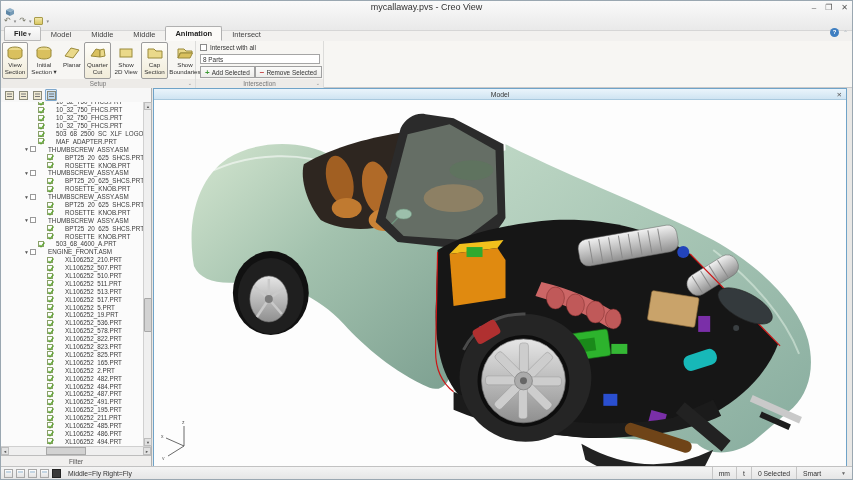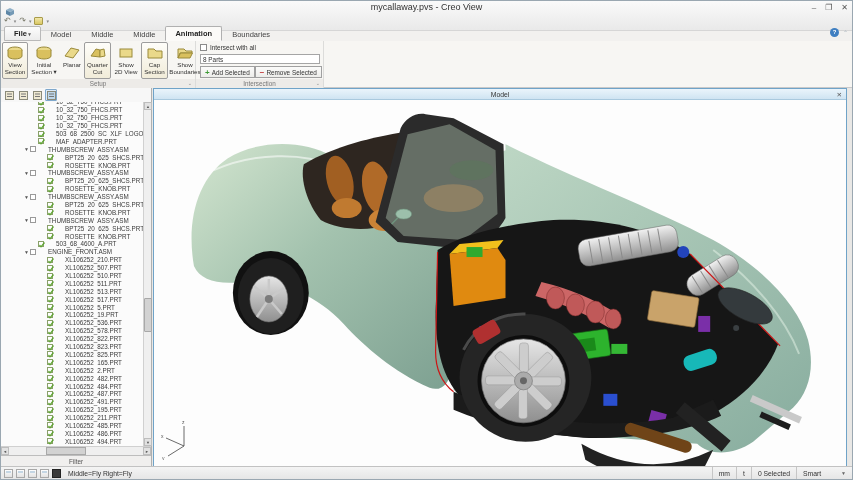--- a/index.html
+++ b/index.html
@@ -140,21 +140,21 @@
     <span class="qat-yellow"></span>
     <span class="qat-caret">▾</span>
   </div>
 
   <div id="tabrow">
       <div class="tab file">File<span class="caret"> ▾</span></div>
       <div class="tab">Model</div>
       <div class="tab">Middle</div>
       <div class="tab">Middle</div>
       <div class="tab active">Animation</div>
-      <div class="tab">Boundaries</div>
+      <div class="tab">Intersect</div>
     </div>
   <div id="tab-right">
     <span id="help-btn">?</span>
     <span id="ribbon-collapse">⌃</span>
   </div>
 
   <div id="ribbon">
     <div class="rgroup" id="grp-setup">
       <div id="setup-buttons">
           <div class="rbtn pressed" style="width: 26px;">

